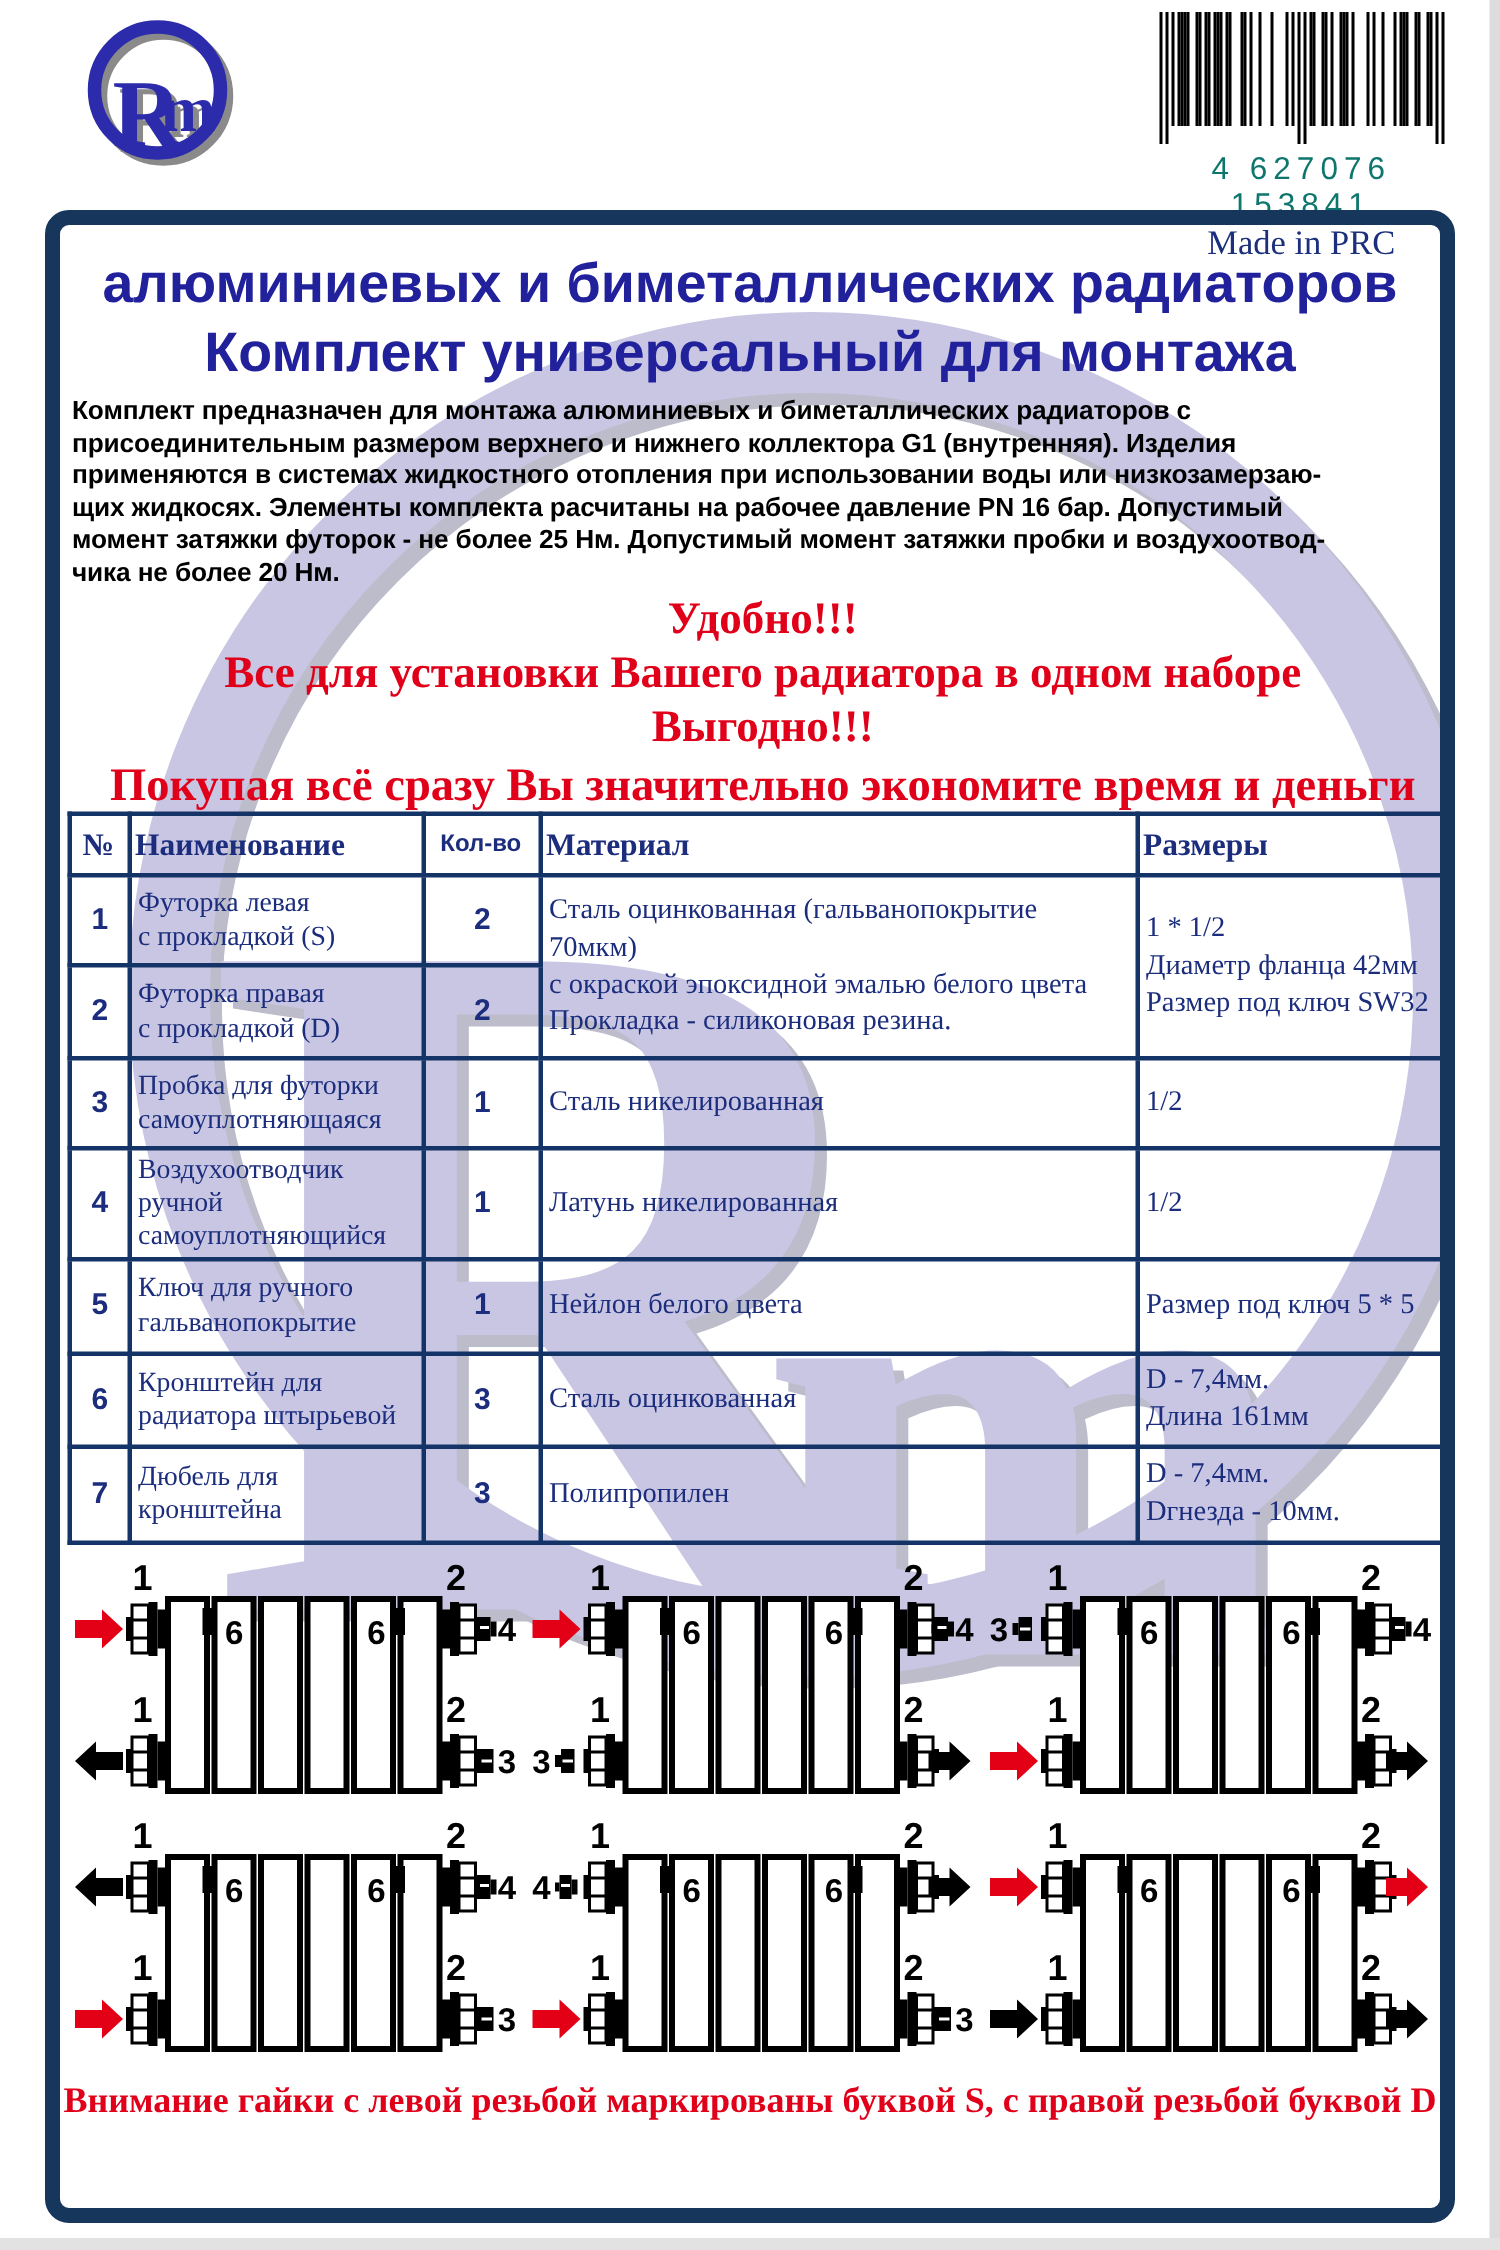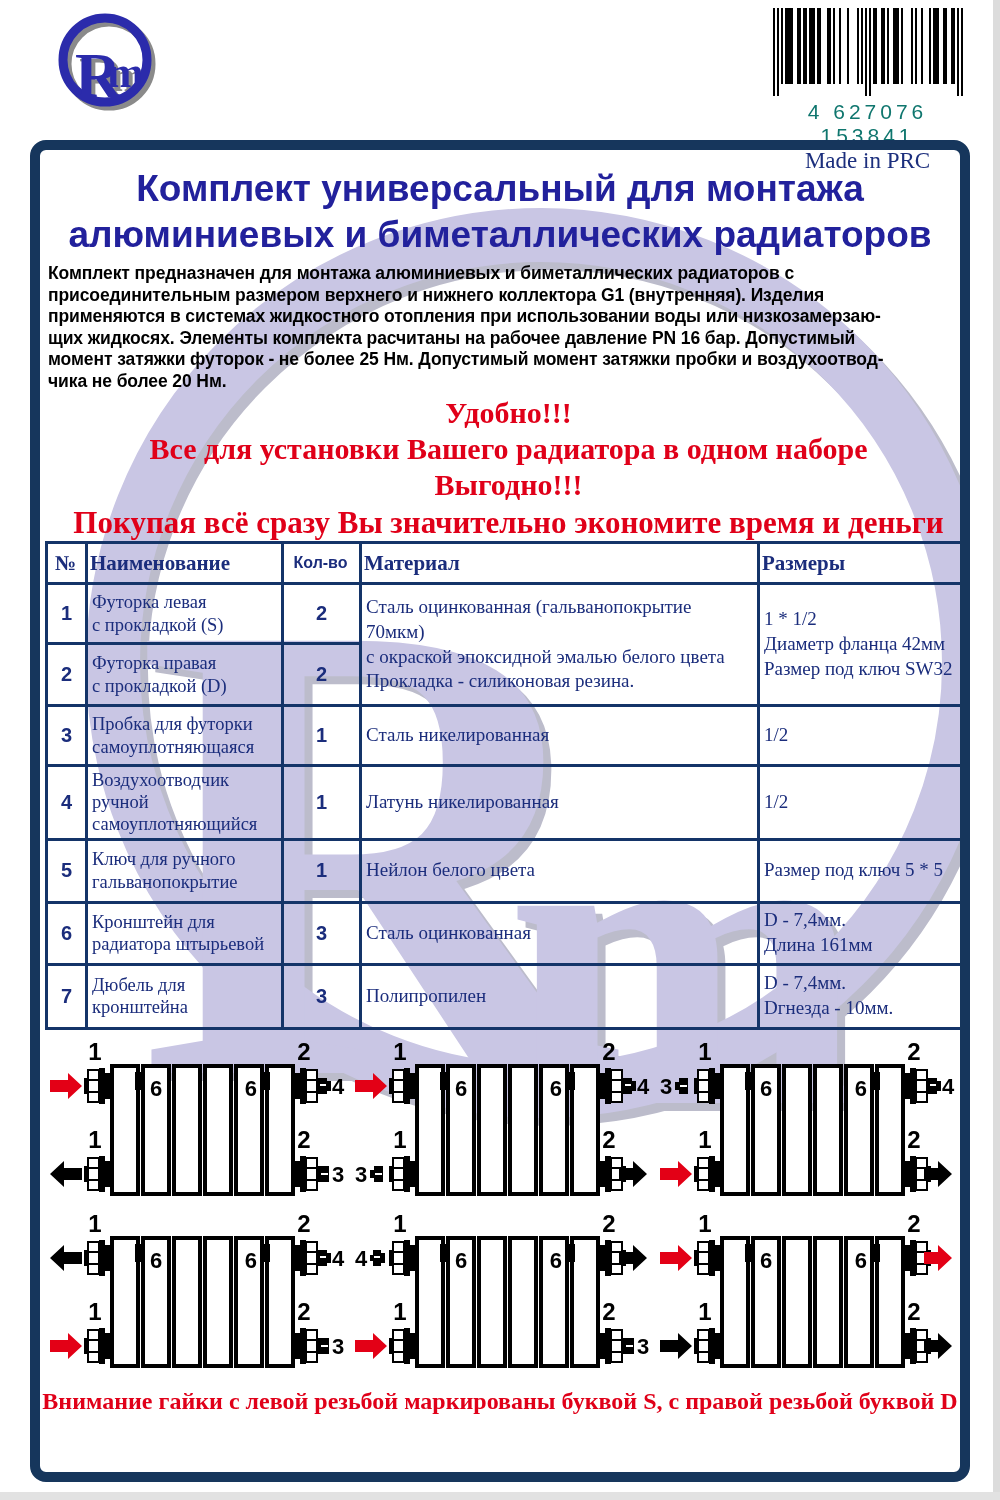--- a/index.html
+++ b/index.html
@@ -117,22 +117,22 @@
       </g>
       <g fill="none" stroke="#c9c6e4">
         <circle cx="505" cy="495" r="428" stroke-width="54"></circle>
         <text x="100" y="905" stroke="none" fill="#c9c6e4" font-family="Liberation Serif,serif" font-weight="bold" font-size="660">R</text>
         <text x="470" y="935" stroke="none" fill="#c9c6e4" font-family="Liberation Serif,serif" font-weight="bold" font-size="430">m</text>
       </g>
     </svg>
 
     <div class="content">
       <div class="title">
+        <span>алюминиевых и биметаллических радиаторов</span>
         <span>Комплект универсальный для монтажа</span>
-        <span>алюминиевых и биметаллических радиаторов</span>
       </div>
 
       <div class="desc">    Комплект предназначен для монтажа алюминиевых и биметаллических радиаторов с
 присоединительным размером верхнего и нижнего коллектора G1 (внутренняя). Изделия
 применяются в системах жидкостного отопления при использовании воды или низкозамерзаю-
 щих жидкосях. Элементы комплекта расчитаны на рабочее давление PN 16 бар. Допустимый
 момент затяжки футорок - не более 25 Нм.  Допустимый момент затяжки пробки и воздухоотвод-
 чика не более 20 Нм.</div>
 
       <div class="promo">

